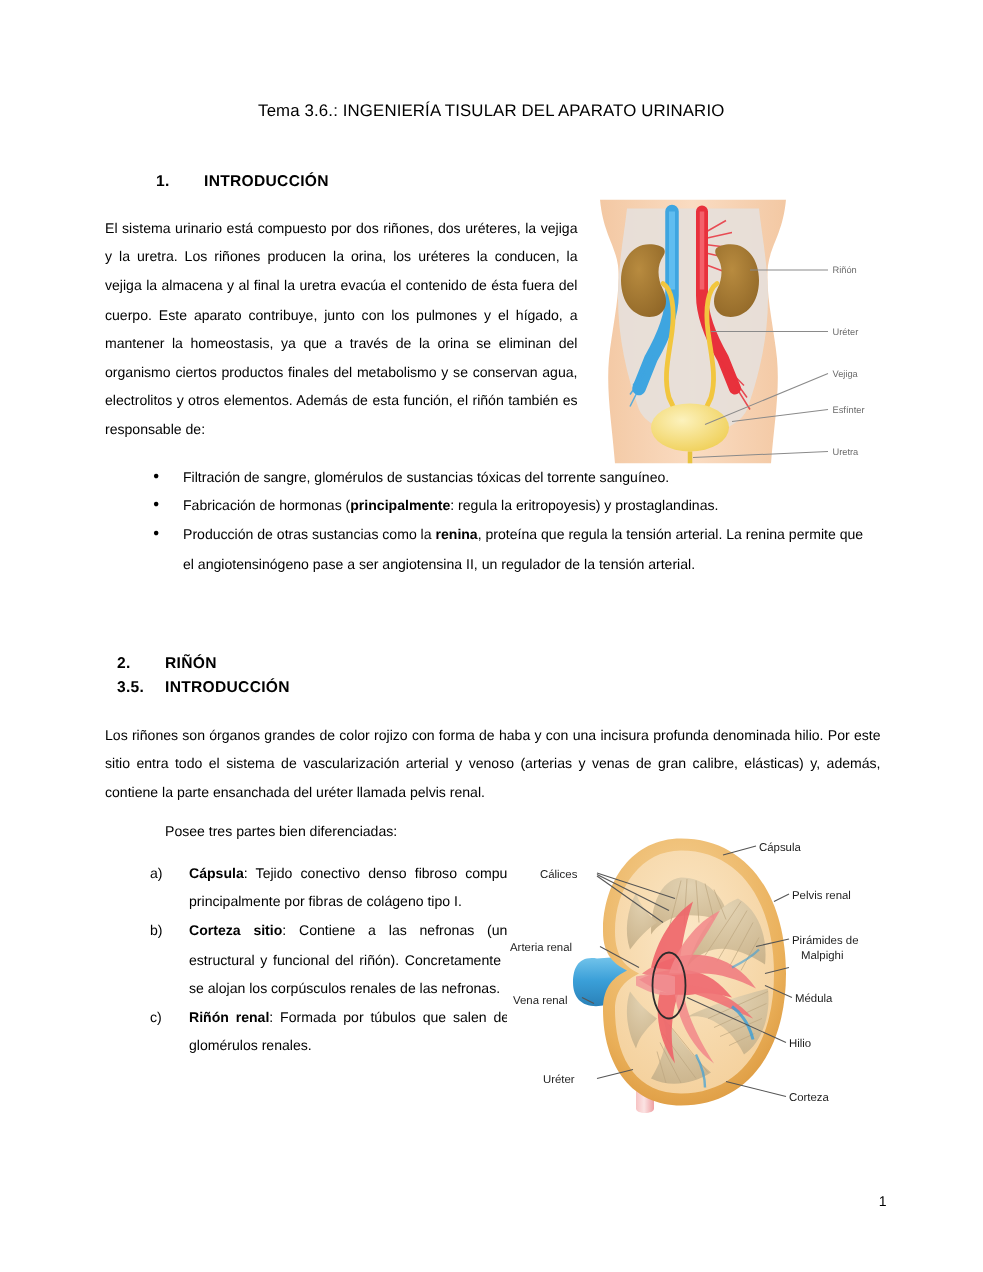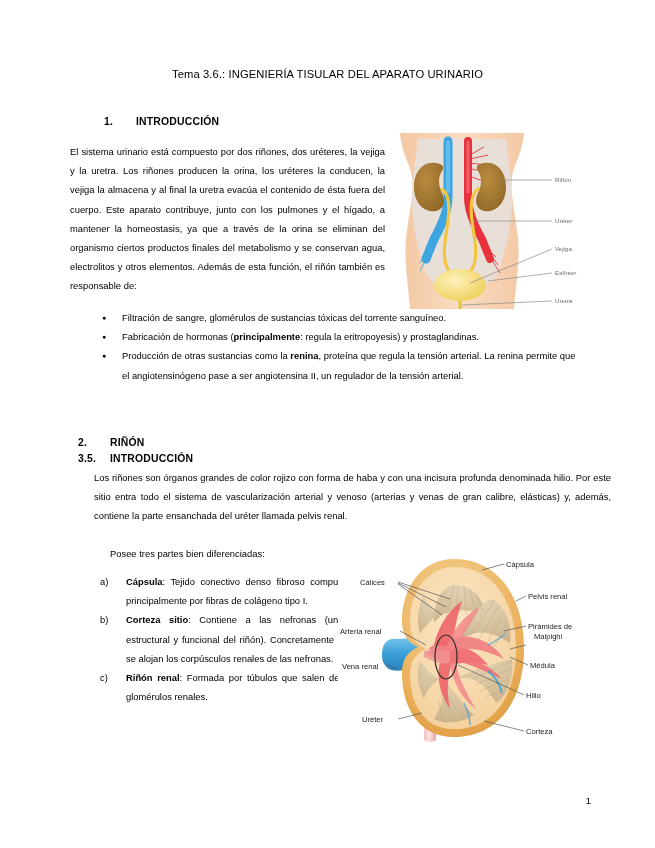--- a/index.html
+++ b/index.html
@@ -49,24 +49,23 @@
     text-justify: inter-word;
   }
   .para b { font-weight: normal; }
 
   .p-intro {
     top: 142px;
     left: 70px;
     width: 315px;
   }
   .p-compo {
-    top: 468px;
+    top: 480px;
     left: 70px;
     width: 517px;
-    margin-left: 24px;
   }
   .p-posee {
     top: 544px;
     left: 70px;
     width: 300px;
     margin-left: 40px;
   }
 
   ul.bullets {
     position: absolute;

